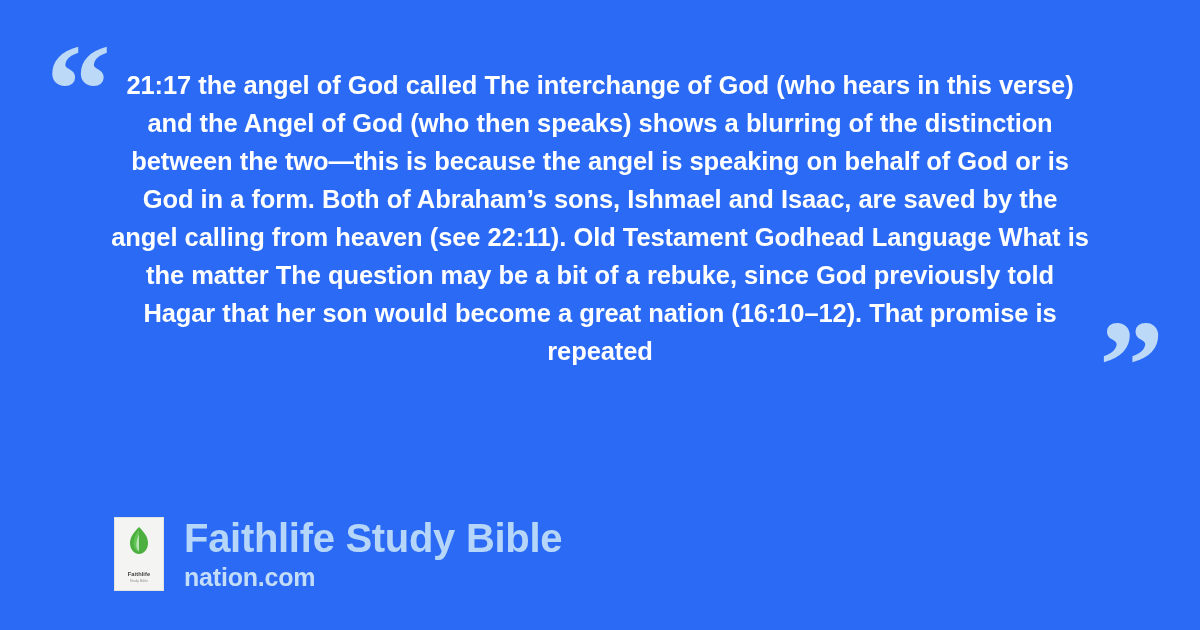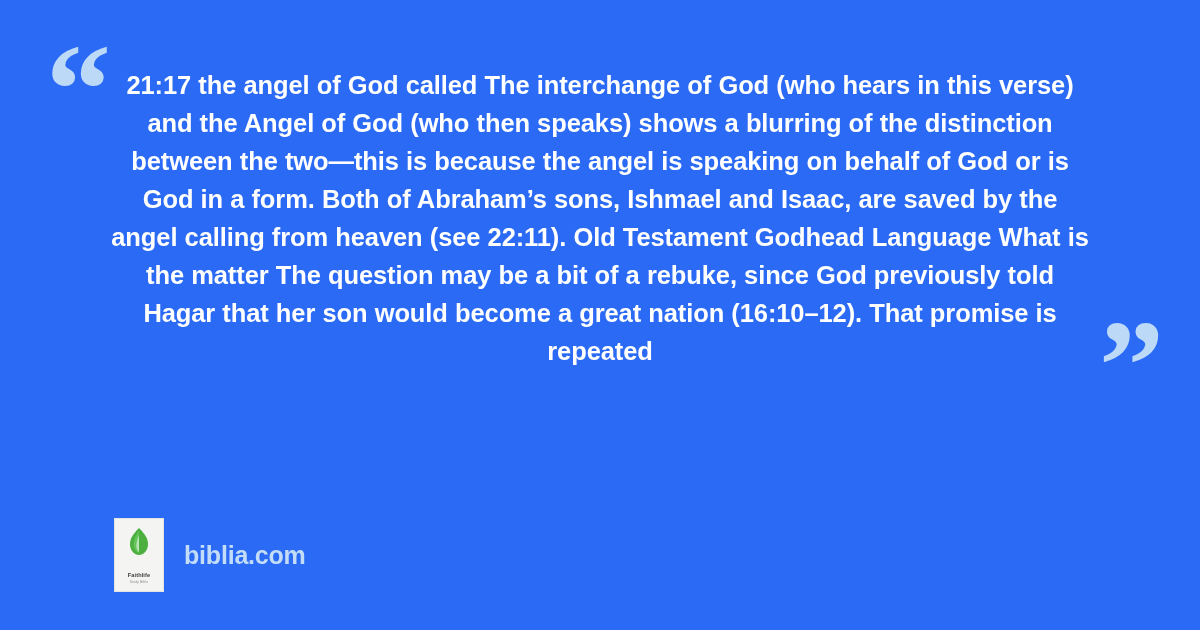--- a/index.html
+++ b/index.html
@@ -153,18 +153,19 @@
       <svg id="book-cover-leaf" viewBox="0 0 24 30">
         <path d="M12 0 C5 7 2 12 2 18 C2 25 7 30 12 30 C17 30 22 25 22 18 C22 12 19 7 12 0 Z" fill="#4caf3f"></path>
         <path d="M12 3 C8 9 6 13 6 18 C6 23 9 27 12 28 C12 20 12 10 12 3 Z" fill="#63c457"></path>
         <path d="M12 8 C10 13 9 16 9 20 C9 23 10.5 26 12 27 Z" fill="#ffffff" opacity="0.55"></path>
       </svg>
       <div id="book-cover-brand">Faithlife</div>
       <div id="book-cover-sub">Study Bible</div>
     </div>
 
     <div id="footer-text">
-      <div id="site-url">biblia.com</div>
+      <div id="resource-title">Faithlife Study Bible</div>
+      <div id="site-url">nation.com</div>
     </div>
 
   </div>
 
 </div>
 
 </body></html>

